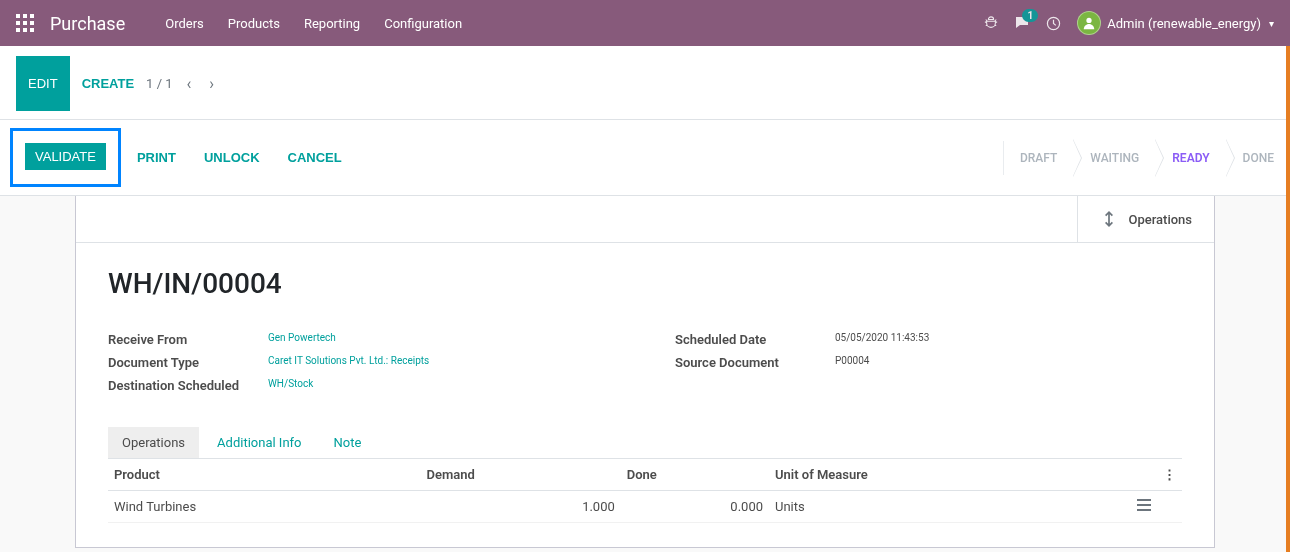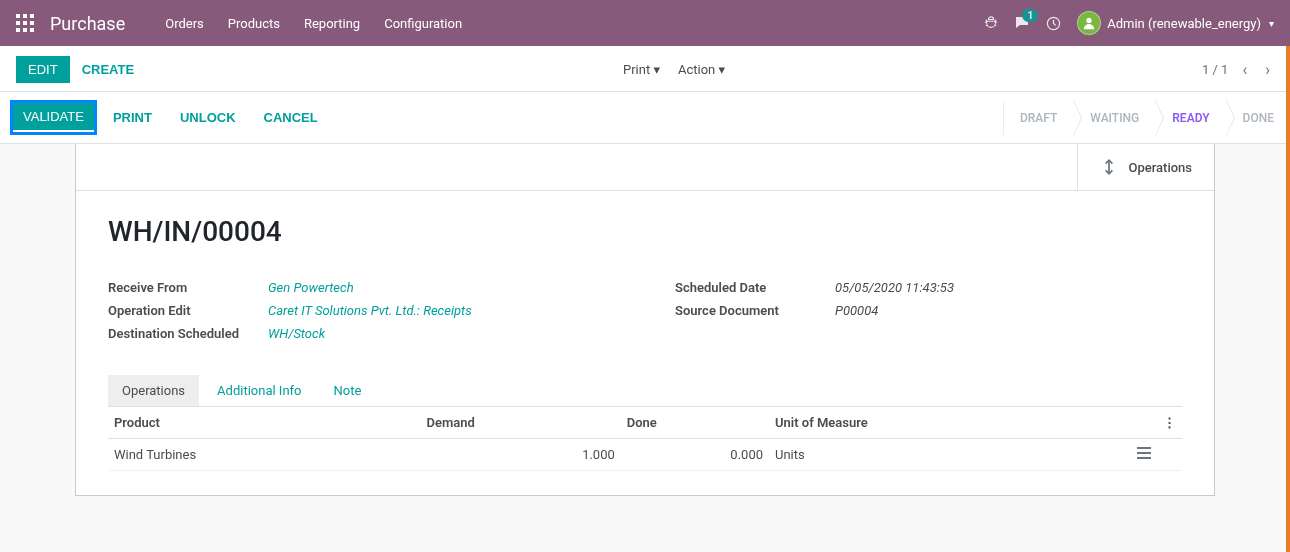--- a/index.html
+++ b/index.html
@@ -21,31 +21,31 @@
     .caret { font-size: 10px; margin-left: 2px; }
     
     
     .control-area { padding: 10px 16px 0 16px; background: #fff; }
     .breadcrumb { font-size: 18px; color: #6c757d; padding: 6px 0 12px 0; }
     .breadcrumb a { color: #00a09d; text-decoration: none; }
     .breadcrumb .sep { color: #6c757d; padding: 0 4px; }
     
     
     .buttons-row { display: flex; align-items: center; padding-bottom: 8px; }
-    .btn-primary { background: #00a09d; color: #fff; border: none; padding: 6px 12px; font-size: 13px; cursor: pointer; text-transform: uppercase; font-weight: 500; }
+    .btn-primary { background: #00a09d; color: #fff; border: none; padding: 20px 12px; font-size: 13px; cursor: pointer; text-transform: uppercase; font-weight: 500; }
     .btn-secondary { background: transparent; color: #00a09d; border: none; padding: 6px 12px; font-size: 13px; cursor: pointer; text-transform: uppercase; font-weight: 700; }
     .center-dropdowns { flex: 1; display: flex; justify-content: center; gap: 18px; }
     .dropdown-toggle { color: #4c4c4c; cursor: pointer; font-size: 13px; }
     .pager { display: flex; align-items: center; gap: 10px; font-size: 13px; color: #6c757d; }
     .pager-arrow { cursor: pointer; color: #6c757d; font-size: 16px; padding: 0 4px; }
     
     
     .statusbar { display: flex; align-items: center; border-top: 1px solid #dee2e6; border-bottom: 1px solid #dee2e6; background: #fff; }
     .statusbar-buttons { display: flex; align-items: center; padding: 8px 10px; gap: 4px; }
-    .validate-highlight { border: 3px solid #0084ff; padding: 0; display: inline-block; }
+    .validate-highlight { border: 3px solid #0084ff; padding: 12px; display: inline-block; }
     .btn-validate { background: #00a09d; color: #fff; border: none; padding: 6px 10px; font-size: 13px; cursor: pointer; text-transform: uppercase; font-weight: 500; border-bottom: 2px solid #fff;}
     .statusbar-status { margin-left: auto; display: flex; align-items: flex-end; }
     .status-step { padding: 10px 16px; font-size: 12px; color: #adb5bd; text-transform: uppercase; font-weight: 500; position: relative; border-left: 1px solid #e9ecef;}
     .status-step.active { color: #8b5cf6; font-weight: 600; }
     .status-arrow::after { content: ""; position: absolute; right: -8px; top: 50%; transform: translateY(-50%); width: 0; height: 0; border-top: 18px solid transparent; border-bottom: 18px solid transparent; border-left: 8px solid #fff; z-index: 2; }
     .status-arrow::before { content: ""; position: absolute; right: -9px; top: 50%; transform: translateY(-50%); width: 0; height: 0; border-top: 19px solid transparent; border-bottom: 19px solid transparent; border-left: 9px solid #dee2e6; z-index: 1; }
     
     
     .sheet-container { padding: 0 52px; }
     .sheet { max-width: 1140px; margin: 0 auto; background: #fff; border: 1px solid #c8c8d3; border-top: none; }
@@ -54,21 +54,21 @@
     .stat-button { border-left: 1px solid #dee2e6; border-bottom: 1px solid #dee2e6; padding: 14px 22px; display: flex; align-items: center; gap: 10px; cursor: pointer; color: #4c4c4c; font-weight: 500;}
     .stat-button svg { width: 18px; height: 18px; }
     
     .sheet-body { padding: 24px 32px; }
     .record-title { font-size: 28px; font-weight: 500; color: #212529; margin-bottom: 28px; }
     
     .fields-grid { display: flex; gap: 60px; margin-bottom: 30px; }
     .fields-col { flex: 1; }
     .field-row { display: flex; padding: 4px 0; }
     .field-label { width: 160px; color: #4c4c4c; font-weight: 600; font-size: 13px; }
-    .field-value { color: #4c4c4c; font-size: 13px; font-style: italic; }
+    .field-value { color: #4c4c4c; font-size: 10px; }
     .field-value.link { color: #00a09d; }
     
     
     .tabs { display: flex; border-bottom: 1px solid #dee2e6; gap: 4px; }
     .tab { padding: 8px 14px; cursor: pointer; color: #00a09d; font-size: 13px; }
     .tab.active { background: #eeeeee; color: #4c4c4c; }
     
     
     .data-table { width: 100%; border-collapse: collapse; }
     .data-table th { text-align: left; padding: 8px 6px; border-bottom: 1px solid #dee2e6; font-weight: 600; font-size: 13px; color: #4c4c4c;}
@@ -132,24 +132,20 @@
       <span>Admin (renewable_energy)</span>
       <span class="caret">▾</span>
     </div>
   </div>
 </div>
 
 <div class="control-area">
   <div class="buttons-row">
     <button class="btn-primary">Edit</button>
     <button class="btn-secondary">Create</button>
-    <div class="center-dropdowns">
-      <span class="dropdown-toggle"><span>Print</span> <span>▾</span></span>
-      <span class="dropdown-toggle"><span>Action</span> <span>▾</span></span>
-    </div>
     <div class="pager">
       <span>1 / 1</span>
       <span class="pager-arrow">‹</span>
       <span class="pager-arrow">›</span>
     </div>
   </div>
 </div>
 
 <div class="statusbar">
   <div class="statusbar-buttons">
@@ -182,21 +178,21 @@
     <div class="sheet-body">
       <div class="record-title">WH/IN/00004</div>
 
       <div class="fields-grid">
         <div class="fields-col">
           <div class="field-row">
             <div class="field-label">Receive From</div>
             <div class="field-value link">Gen Powertech</div>
           </div>
           <div class="field-row">
-            <div class="field-label">Operation Edit</div>
+            <div class="field-label">Document Type</div>
             <div class="field-value link">Caret IT Solutions Pvt. Ltd.: Receipts</div>
           </div>
           <div class="field-row">
             <div class="field-label">Destination Scheduled</div>
             <div class="field-value link">WH/Stock</div>
           </div>
         </div>
         <div class="fields-col">
           <div class="field-row">
             <div class="field-label">Scheduled Date</div>

